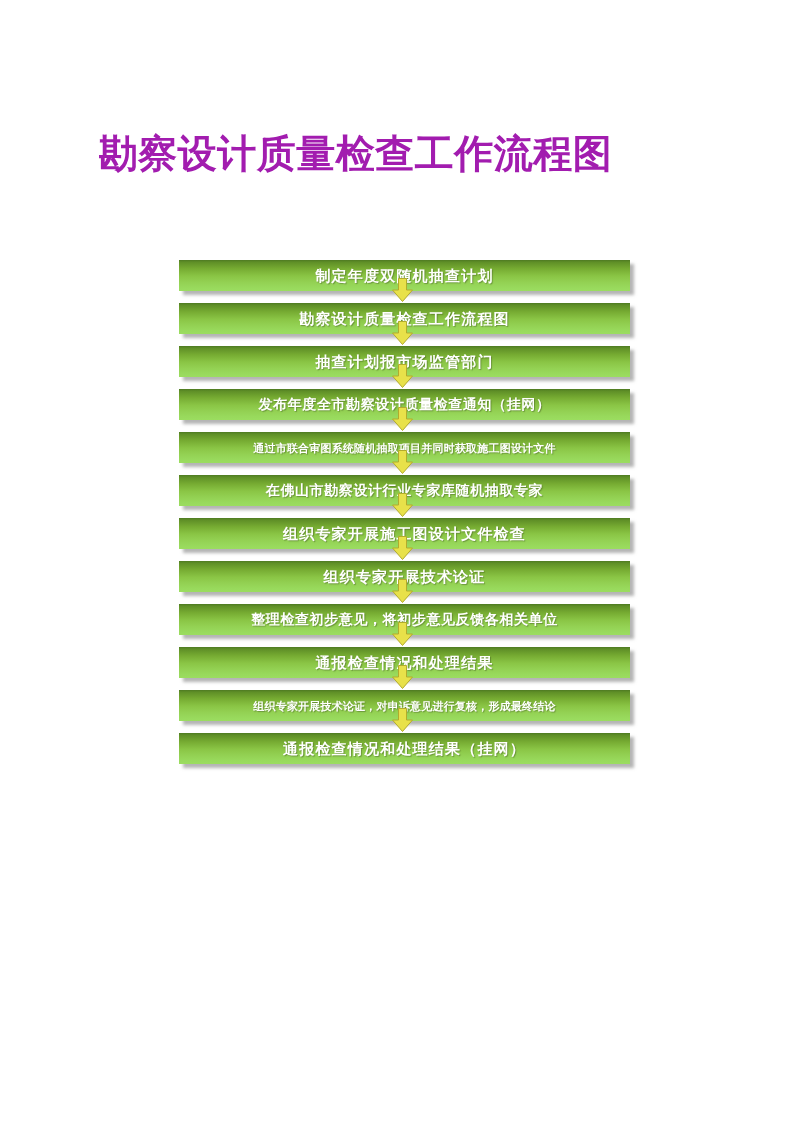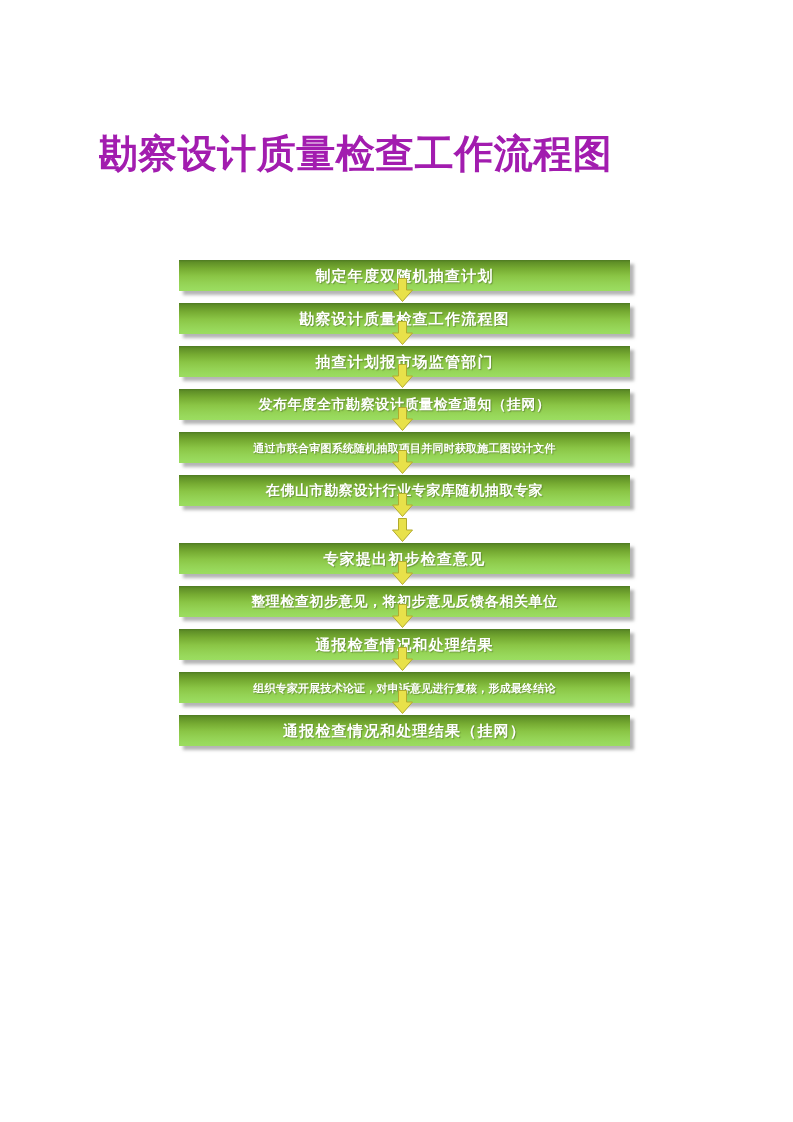--- a/index.html
+++ b/index.html
@@ -180,29 +180,34 @@
       <div class="flow-box narrow">
         <span class="flow-box-label">在佛山市勘察设计行业专家库随机抽取专家</span>
       </div>
     </div>
     <div class="flow-arrow">
       <svg viewBox="0 0 25 25" xmlns="http://www.w3.org/2000/svg">
         <polygon points="8.5,0.5 16.5,0.5 16.5,12 22.5,12 12.5,23.5 2.5,12 8.5,12" fill="#e8e14a" stroke="#b2ab2c" stroke-width="1"></polygon>
       </svg>
     </div>
 
-    <div class="flow-arrow">
-      <svg viewBox="0 0 25 25" xmlns="http://www.w3.org/2000/svg">
-        <polygon points="8.5,0.5 16.5,0.5 16.5,12 22.5,12 12.5,23.5 2.5,12 8.5,12" fill="#e8e14a" stroke="#b2ab2c" stroke-width="1"></polygon>
-      </svg>
-    </div>
-
-    <div class="flow-step">
-      <div class="flow-box">
-        <span class="flow-box-label">专家提出初步检查意见</span>
+    <div class="flow-step">
+      <div class="flow-box">
+        <span class="flow-box-label">组织专家开展施工图设计文件检查</span>
+      </div>
+    </div>
+    <div class="flow-arrow">
+      <svg viewBox="0 0 25 25" xmlns="http://www.w3.org/2000/svg">
+        <polygon points="8.5,0.5 16.5,0.5 16.5,12 22.5,12 12.5,23.5 2.5,12 8.5,12" fill="#e8e14a" stroke="#b2ab2c" stroke-width="1"></polygon>
+      </svg>
+    </div>
+
+    <div class="flow-step">
+      <div class="flow-box">
+        <span class="flow-box-label">组织专家开展技术论证</span>
       </div>
     </div>
     <div class="flow-arrow">
       <svg viewBox="0 0 25 25" xmlns="http://www.w3.org/2000/svg">
         <polygon points="8.5,0.5 16.5,0.5 16.5,12 22.5,12 12.5,23.5 2.5,12 8.5,12" fill="#e8e14a" stroke="#b2ab2c" stroke-width="1"></polygon>
       </svg>
     </div>
 
     <div class="flow-step">
       <div class="flow-box narrow">

